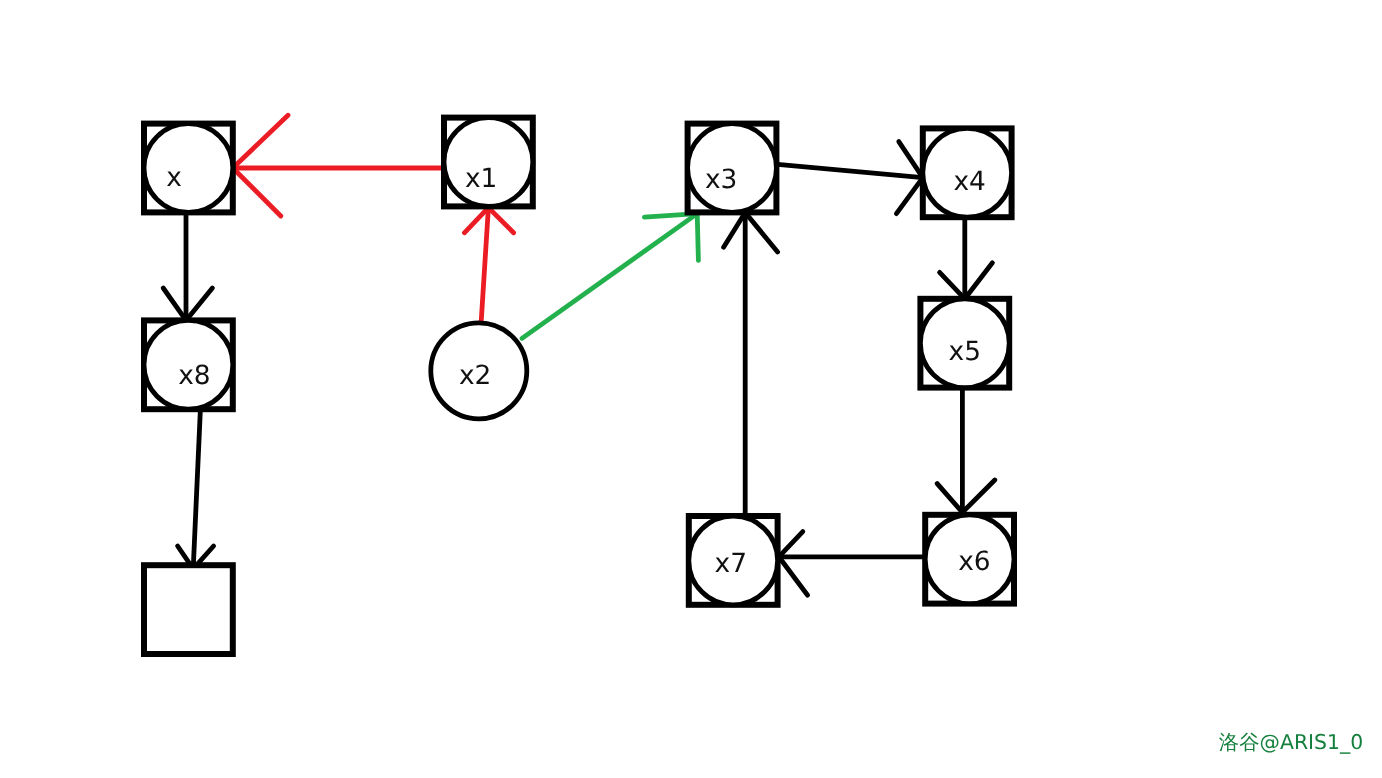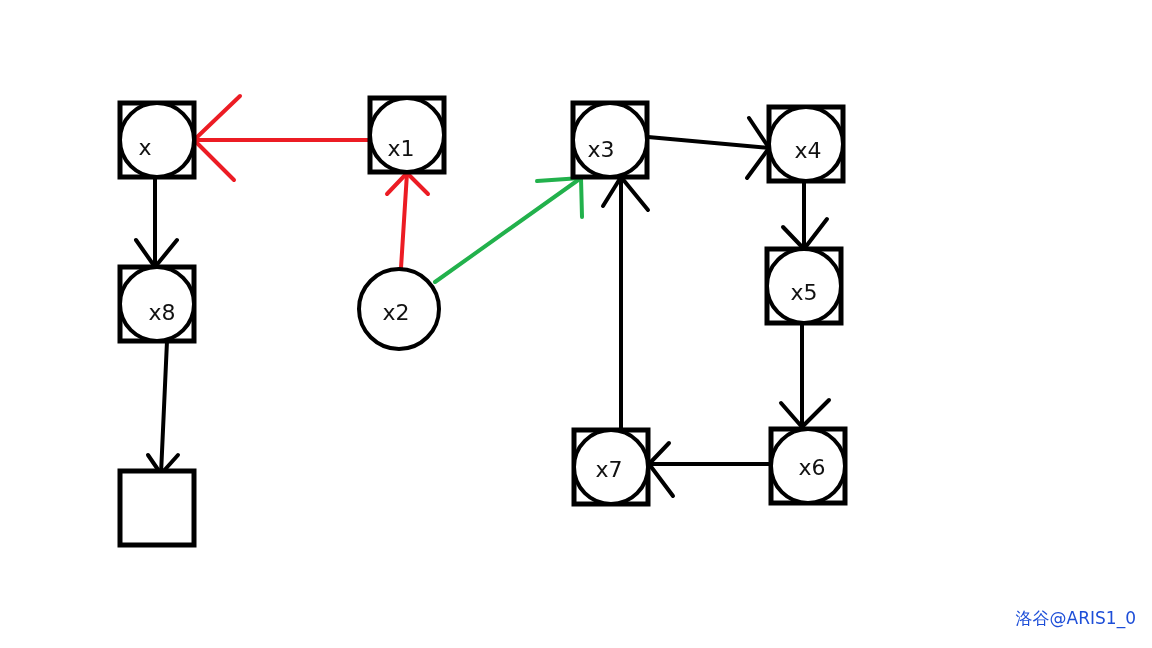--- a/index.html
+++ b/index.html
@@ -1,21 +1,21 @@
 <!DOCTYPE html>
 <html><head>
   <meta charset="utf-8">
   <style>
     html, body { margin: 0; padding: 0; background: #ffffff; }
     body { width: 1152px; height: 648px; position: relative; overflow: hidden; }
     svg { position: absolute; left: 0; top: 0; }
     .node-label { font-family: "DejaVu Sans", sans-serif; font-size: 22px; fill: #111111; }
     .watermark {
       position: absolute; right: 16px; bottom: 18px;
-      font-family: "DejaVu Sans", sans-serif; font-size: 17px; color: #1d4ed8;
+      font-family: "DejaVu Sans", sans-serif; font-size: 17px; color: #15803d;
     }
   </style>
 </head>
 <body>
 
 <svg width="1152" height="648" viewBox="0 0 1152 648">
   <g id="edges">
       <line x1="372" y1="140" x2="194" y2="140" stroke="#ec1c24" stroke-width="4" stroke-linecap="round"></line>
       <polyline points="240,96 194,140 234,180" fill="none" stroke="#ec1c24" stroke-width="4" stroke-linecap="round" stroke-linejoin="round"></polyline>
       <line x1="401" y1="268" x2="407" y2="173" stroke="#ec1c24" stroke-width="4" stroke-linecap="round"></line>

